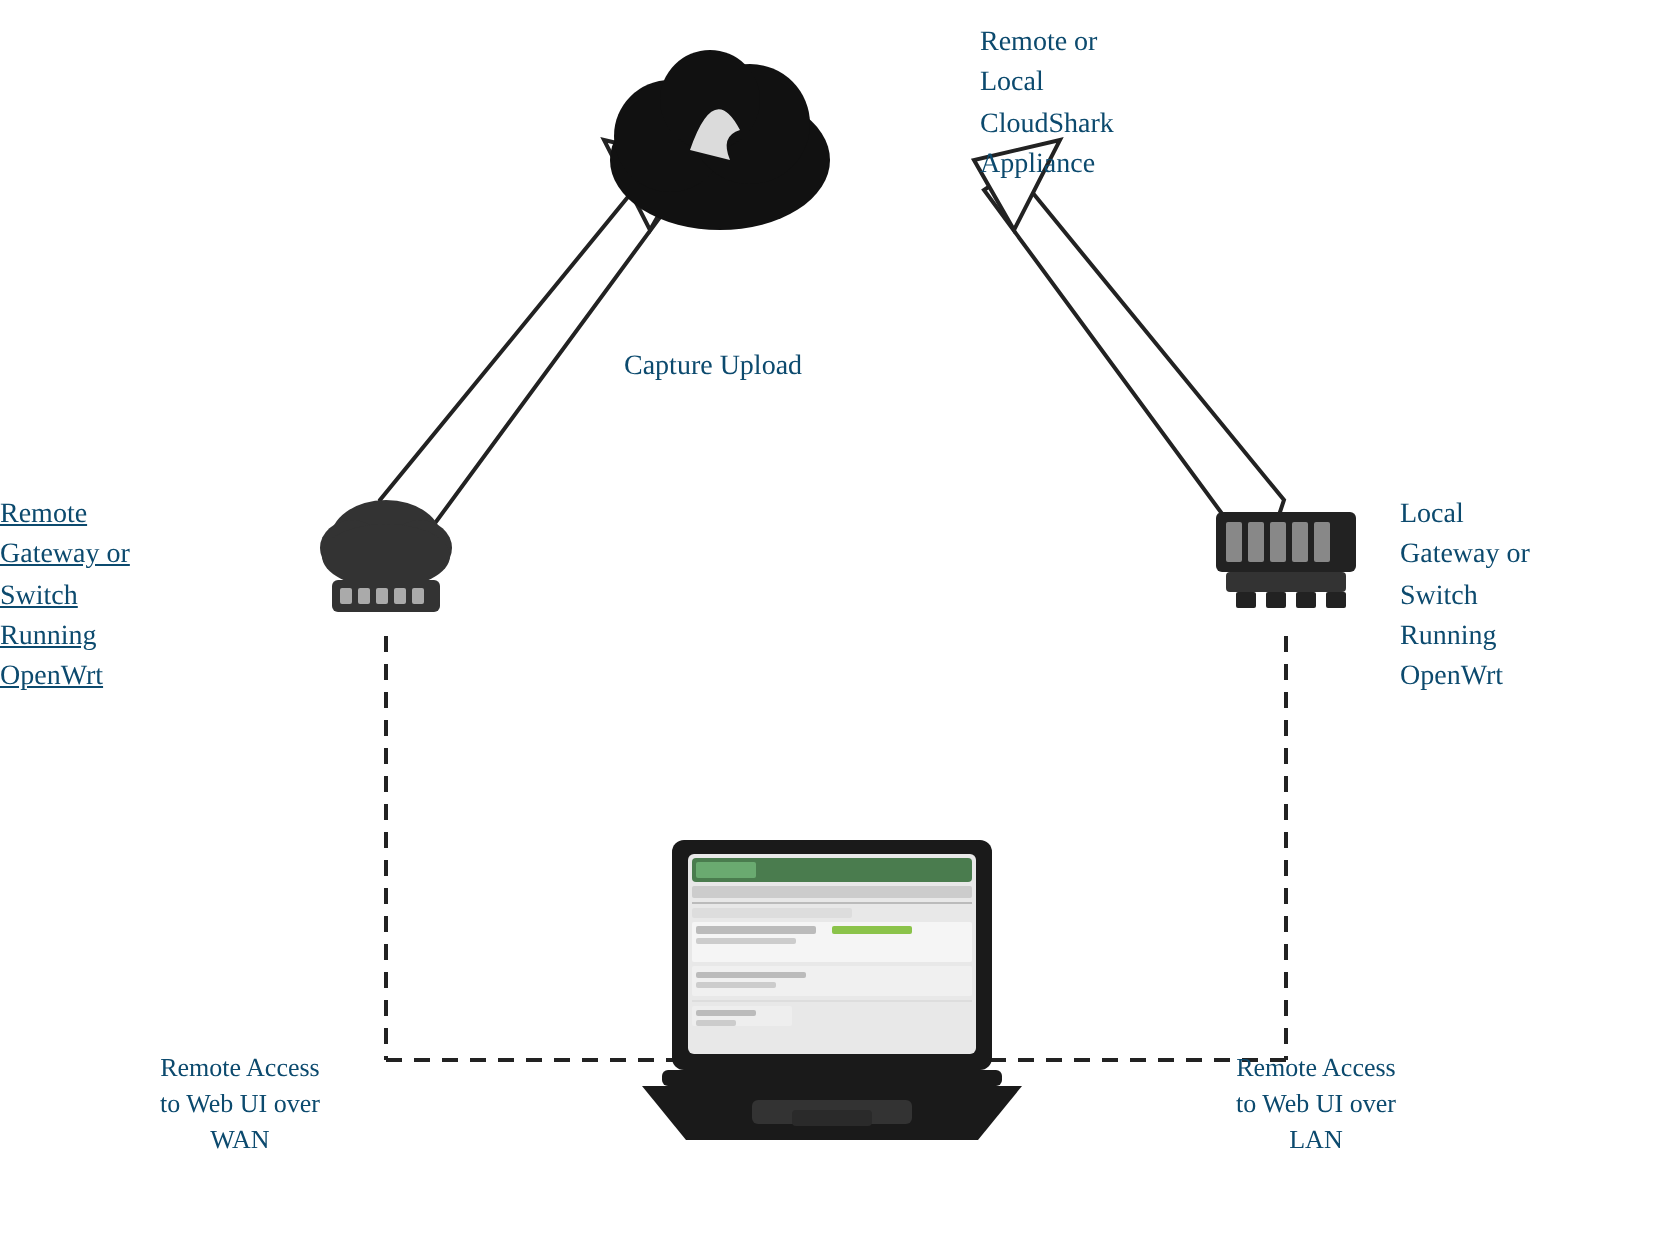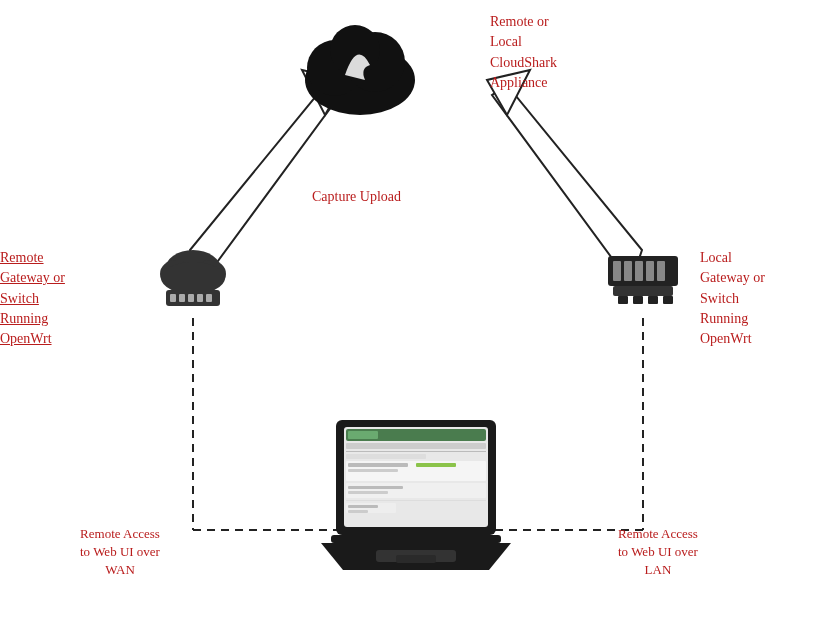--- a/index.html
+++ b/index.html
@@ -27,31 +27,31 @@
     .cloud-top svg {
       width: 100%;
       height: 100%;
     }
     
     .label {
       position: absolute;
       font-size: 15px;
       line-height: 1.4;
       text-align: center;
-      color: #b91c1c;
+      color: #0c4a6e;
     }
     .label-cloudshark {
       top: 12px;
       left: 490px;
       text-align: left;
       font-size: 14px;
       line-height: 1.45;
     }
     .label-capture {
-      top: 187px;
+      top: 174px;
       left: 312px;
       font-size: 14px;
     }
     
     .gateway-left {
       position: absolute;
       left: 148px;
       top: 248px;
       width: 90px;
       height: 70px;

